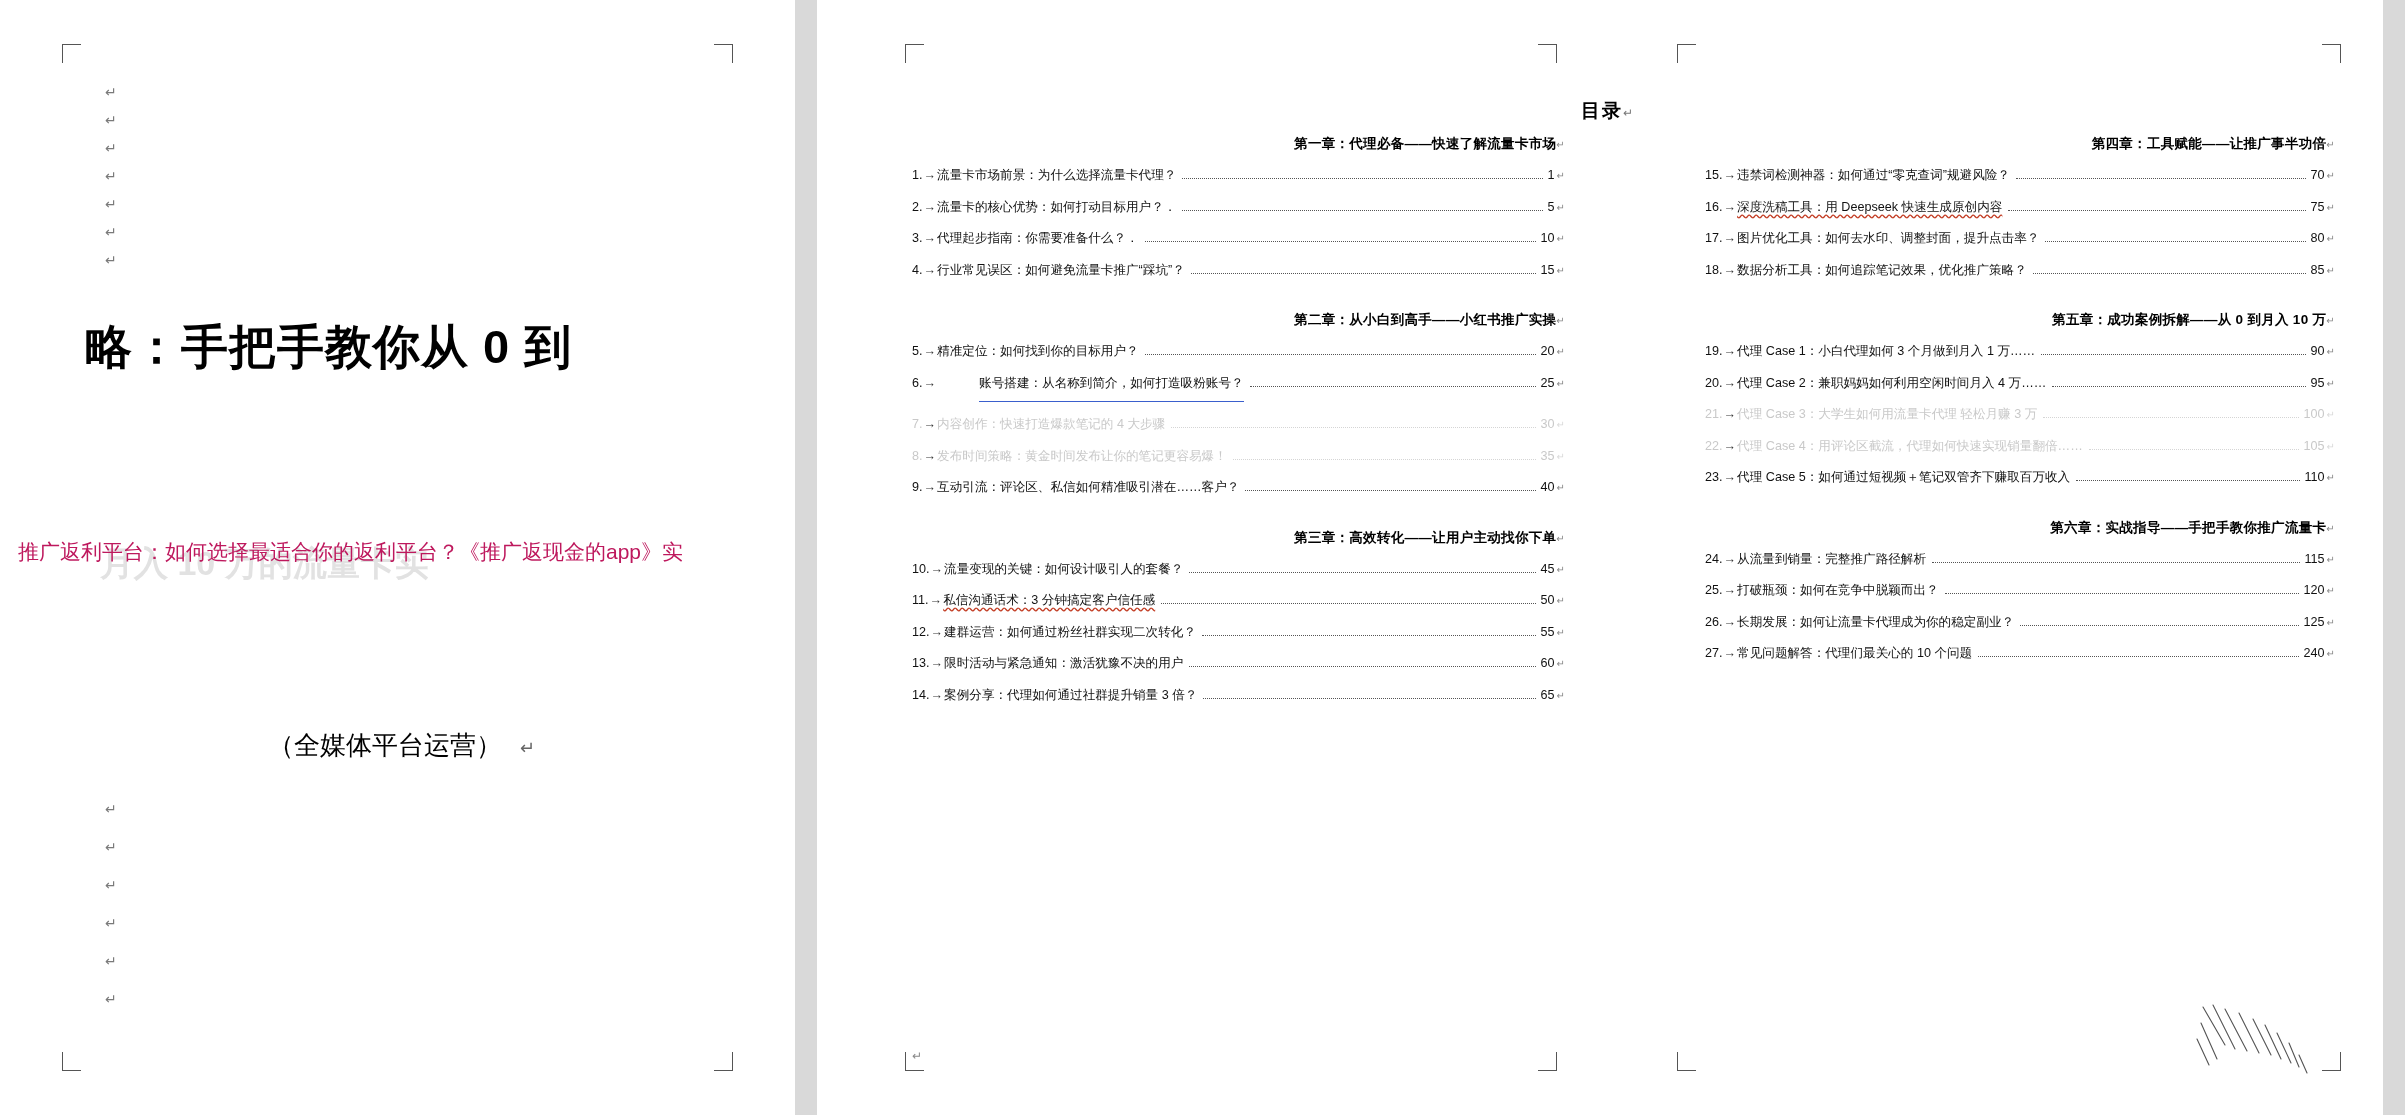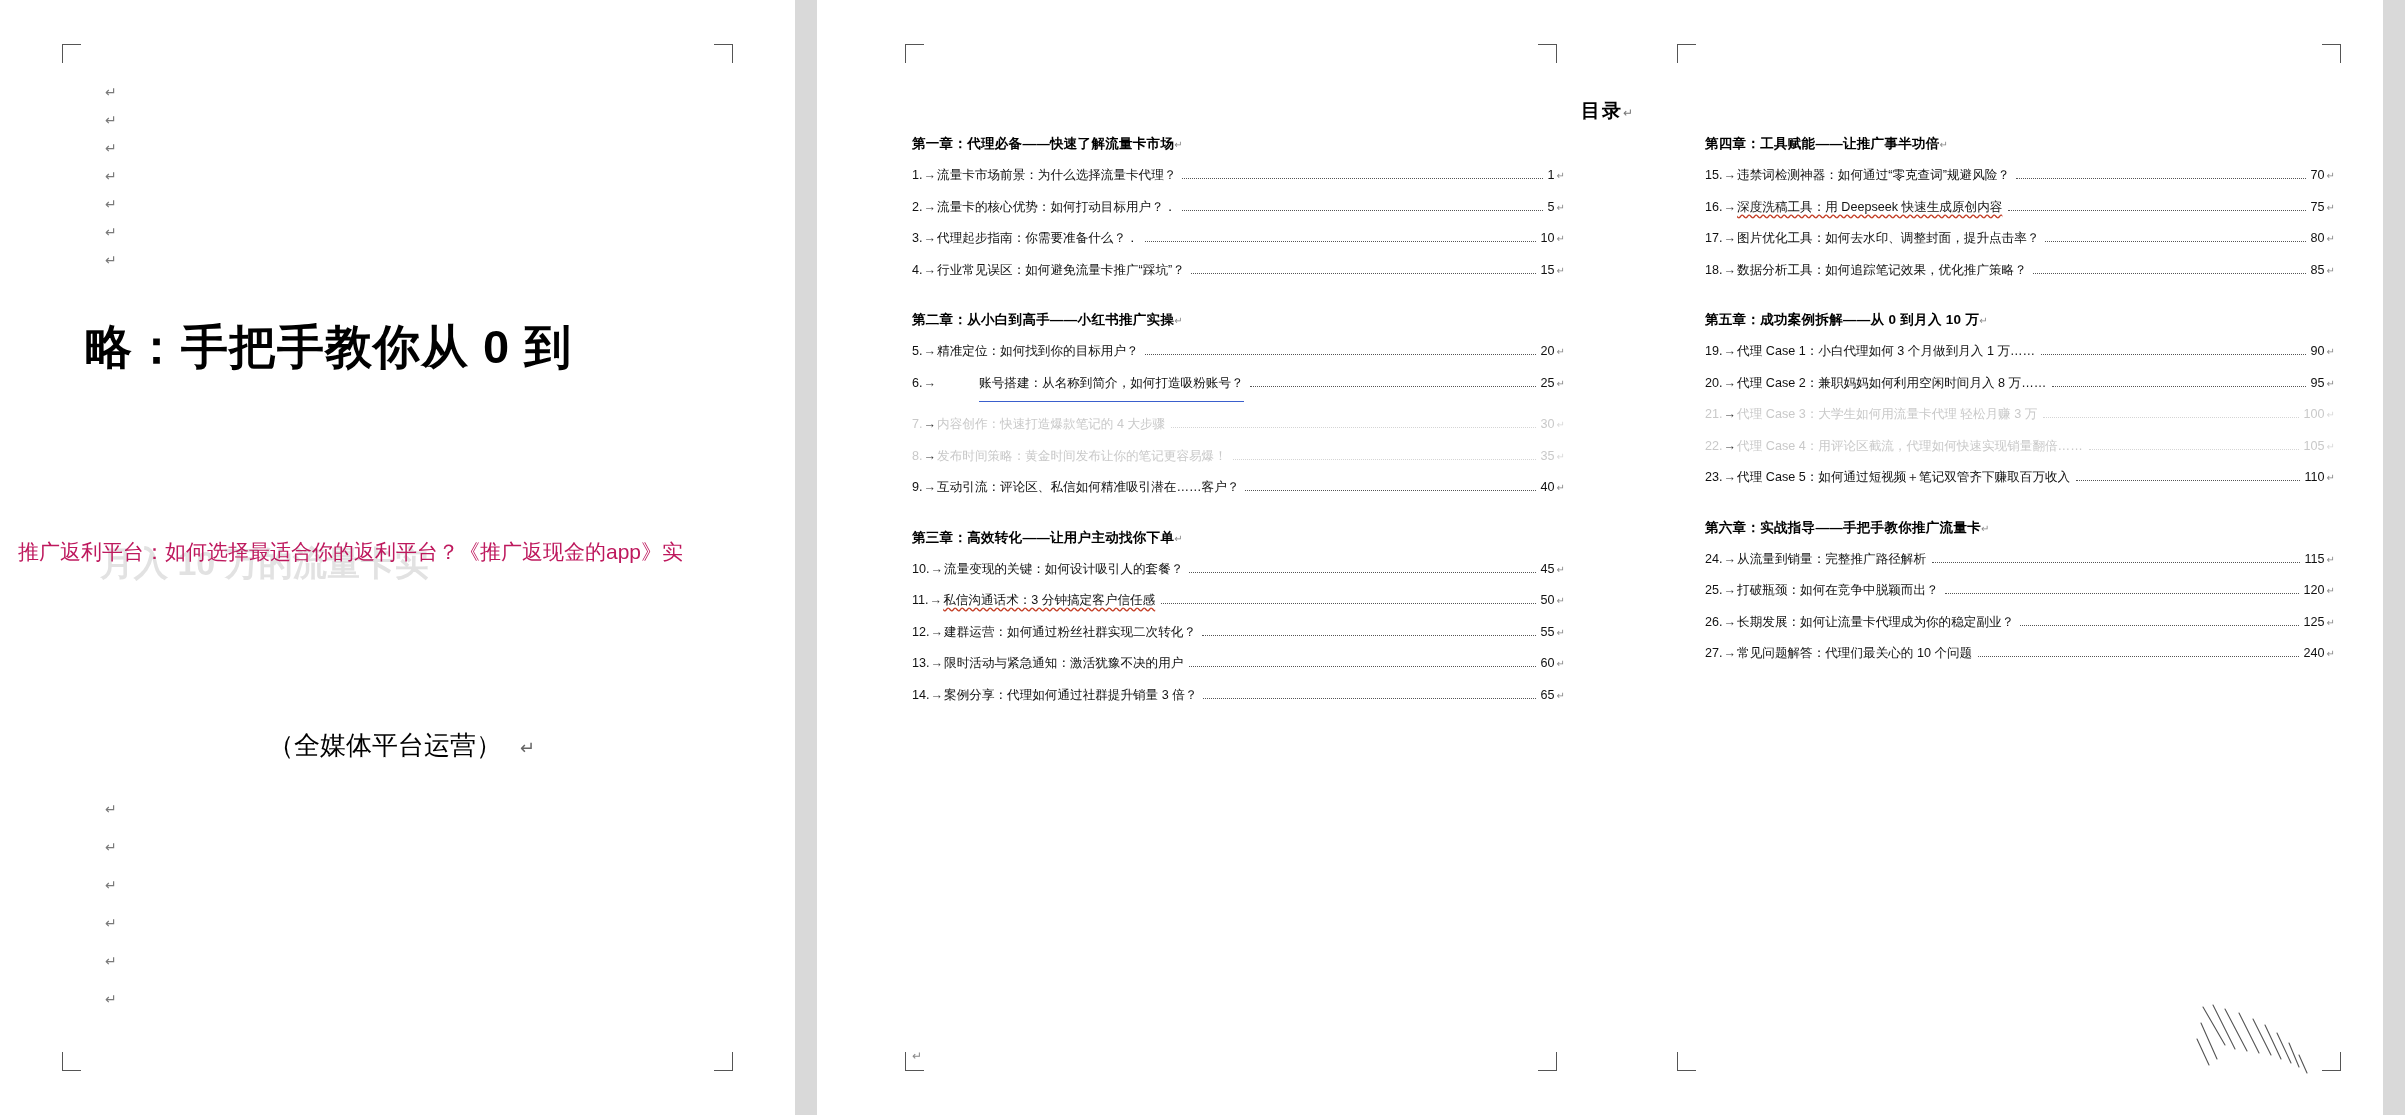--- a/index.html
+++ b/index.html
@@ -125,20 +125,21 @@
     top: 135px;
   }
   .page-3 .toc-body { top: 135px; left: 70px; right: 48px; }
 
   .chapter {
     font-size: 13.5px;
     font-weight: bold;
     color: #000;
     margin: 0 0 14px 0;
     letter-spacing: .3px;
+    text-align: right;
   }
   .chapter .pil { font-weight: normal; color: #888; font-size: 10px; }
   .chapter-spacer { height: 18px; }
 
   .entry {
     display: flex;
     align-items: baseline;
     font-size: 12.6px;
     color: #111;
     margin-bottom: 14.5px;
@@ -437,21 +438,21 @@
         <span class="num">19.</span>
         <span class="arrow">→</span>
         <span class="txt">代理 Case 1：小白代理如何 3 个月做到月入 1 万……</span>
         <span class="dots"></span>
         <span class="pg">90</span>
         <span class="pil">↵</span>
       </div>
       <div class="entry">
         <span class="num">20.</span>
         <span class="arrow">→</span>
-        <span class="txt">代理 Case 2：兼职妈妈如何利用空闲时间月入 8 万……</span>
+        <span class="txt">代理 Case 2：兼职妈妈如何利用空闲时间月入 4 万……</span>
         <span class="dots"></span>
         <span class="pg">95</span>
         <span class="pil">↵</span>
       </div>
       <div class="entry faded">
         <span class="num">21.</span>
         <span class="arrow">→</span>
         <span class="txt">代理 Case 3：大学生如何用流量卡代理 轻松月赚 3 万</span>
         <span class="dots"></span>
         <span class="pg">100</span>

